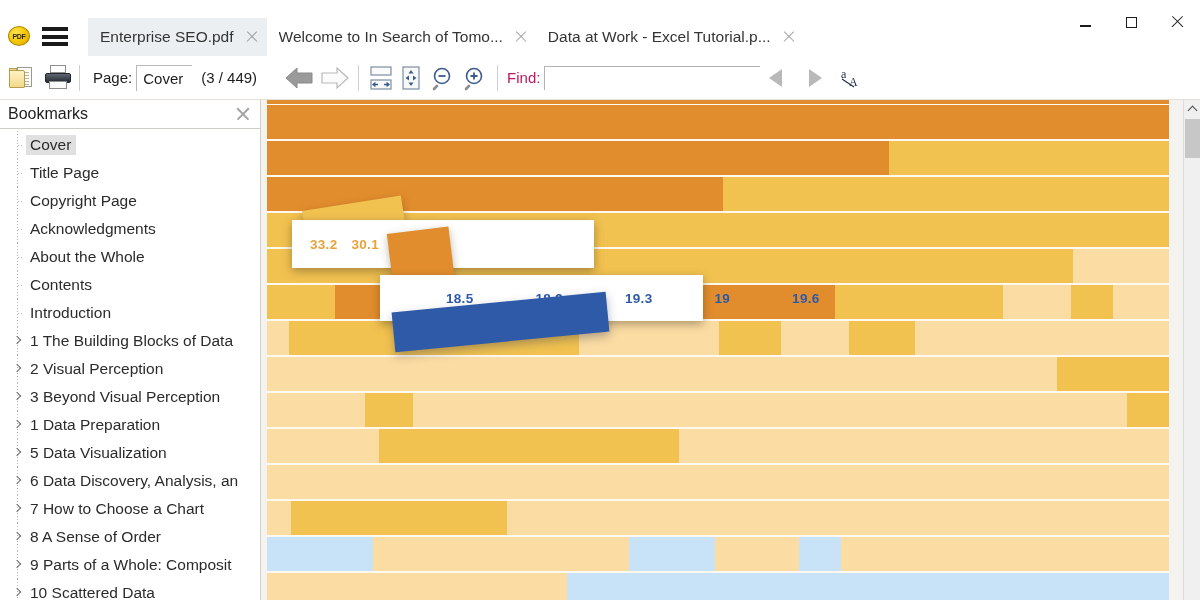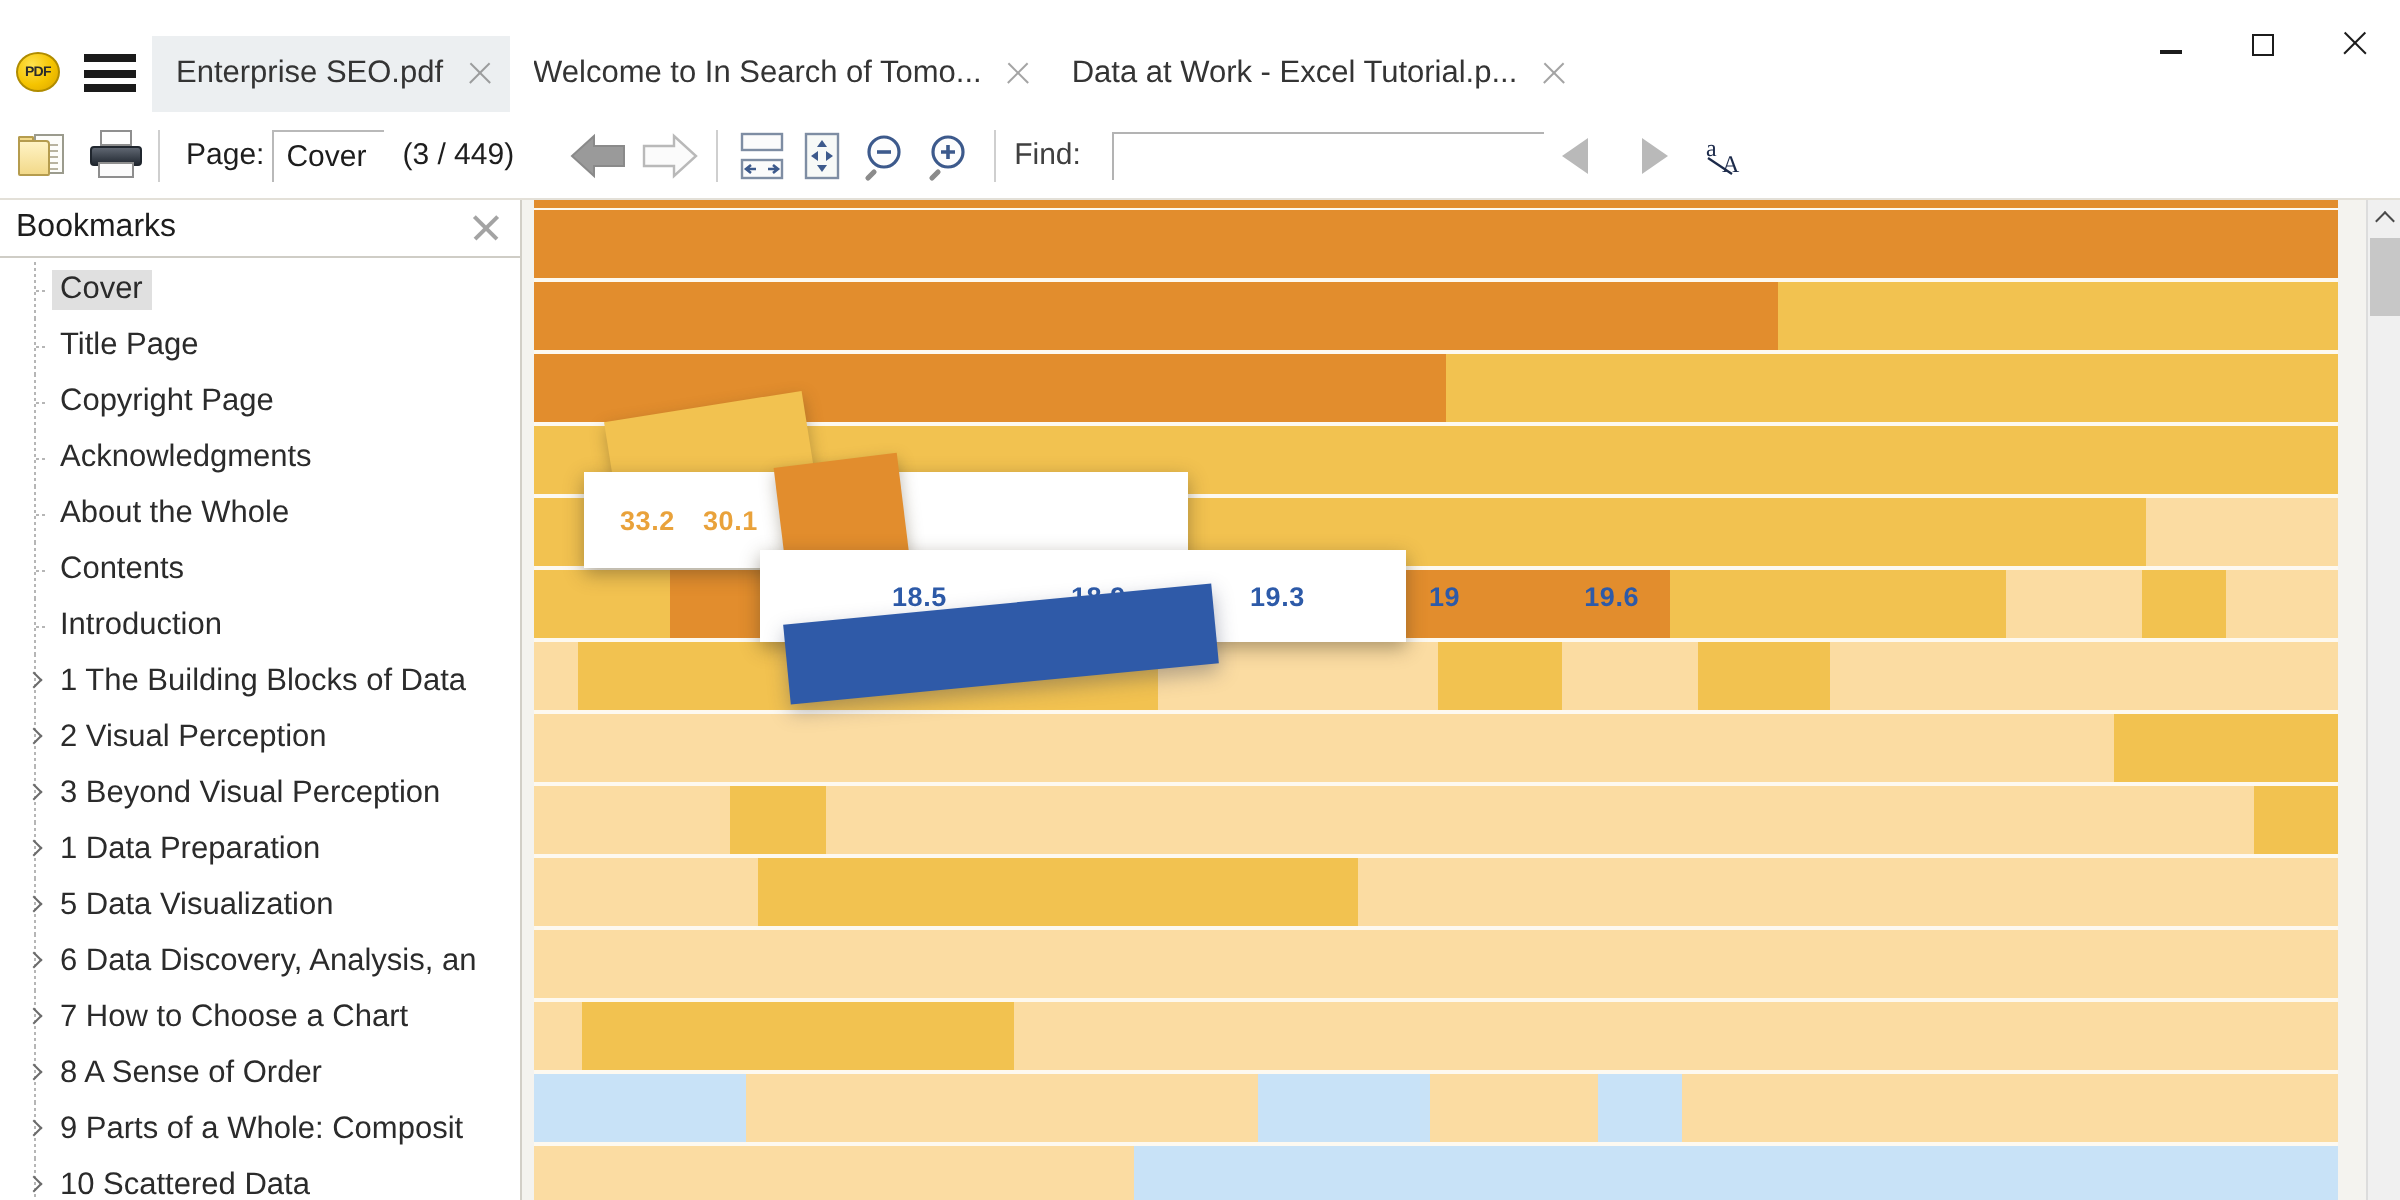--- a/index.html
+++ b/index.html
@@ -29,21 +29,21 @@
     display:flex; align-items:center; justify-content:center;
     font-size:7px; font-weight:bold; color:#2b2b2b; letter-spacing:-0.3px;
     font-family:"Liberation Sans", sans-serif;
   }
   .hamburger {
     position:absolute; left:42px; top:27px; width:26px; height:19px;
     display:flex; flex-direction:column; justify-content:space-between;
   }
   .hamburger i { display:block; height:4px; background:#1a1a1a; border-radius:0; }
 
-  .tabstrip { position:absolute; left:76px; top:18px; height:38px; display:flex; }
+  .tabstrip { position:absolute; left:88px; top:18px; height:38px; display:flex; }
   .tab {
     height:38px; display:flex; align-items:center;
     padding:0 6px 0 12px; max-width:300px;
     font-size:15.5px; color:#3a3a3a;
     background:#ffffff; cursor:default; white-space:nowrap;
   }
   .tab.active { background:#eceff1; }
   .tab .tab-label {
     overflow:hidden; text-overflow:ellipsis; white-space:nowrap;
     max-width:258px; font-size:15.5px; color:#343434;
@@ -123,21 +123,21 @@
   }
   .page-count { font-size:15px; color:#1e1e1e; margin-left:9px; }
 
   
   .ic-arrow { width:34px; height:26px; }
   .arrow-svg { display:block; }
 
   .ic-fit { width:30px; height:26px; }
   .ic-zoom { width:32px; height:26px; }
 
-  .find-label { font-size:15px; color:#404040; margin-left:2px; margin-right:16px;text-align:center;}
+  .find-label { font-size:15px; color:#be185d; margin-left:2px; margin-right:4px;text-align:center;}
   .find-box {
     width:216px; height:24px; background:#fff;
     border-top:1px solid #b3b3b3; border-left:1px solid #b3b3b3;
     border-right:none; border-bottom:none;
   }
   .find-box input{
     width:100%; height:100%; border:none; outline:none; background:transparent;
     font-family:"Liberation Sans",sans-serif; font-size:14px; padding:0 4px; color:#222;
   }
   .ic-findnav { width:36px; height:26px; }
@@ -551,21 +551,21 @@
           <div class="seg" style="left: 532px; width: 42px; background: rgb(200, 226, 247);"></div>
           <div class="seg" style="left: 574px; width: 328px; background: rgb(251, 220, 162);"></div>
         </div>
         <div class="band" style="top: 473px; height: 34px;">
           <div class="seg" style="left: 0px; width: 300px; background: rgb(251, 220, 162);"></div>
           <div class="seg" style="left: 300px; width: 602px; background: rgb(200, 226, 247);"></div>
         </div>
 
       <div class="chip" style="left:38px; top:103px; width:100px; height:46px; background:#f2c250; transform:rotate(-9deg);"></div>
 
-      <div class="cover-card" style="left:25px; top:136px; width:302px; height:48px;">
+      <div class="cover-card" style="left:25px; top:120px; width:302px; height:48px;">
         <div class="nums orange">
           <span>33.2</span>
           <span>30.1</span>
           <span>26.8</span>
         </div>
       </div>
 
       <div class="chip" style="left:123px; top:130px; width:62px; height:56px; background:#e28d2d; transform:rotate(-7deg);"></div>
 
       <div class="cover-card" style="left:113px; top:175px; width:323px; height:46px;">

